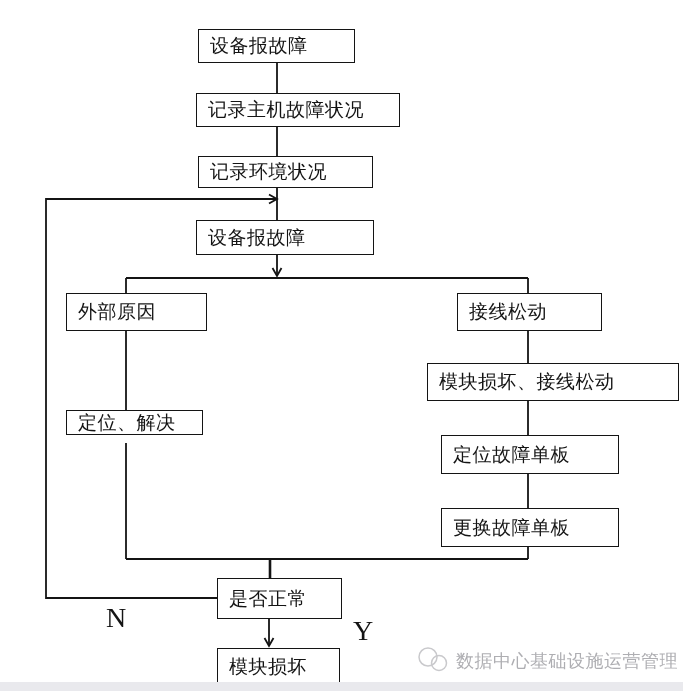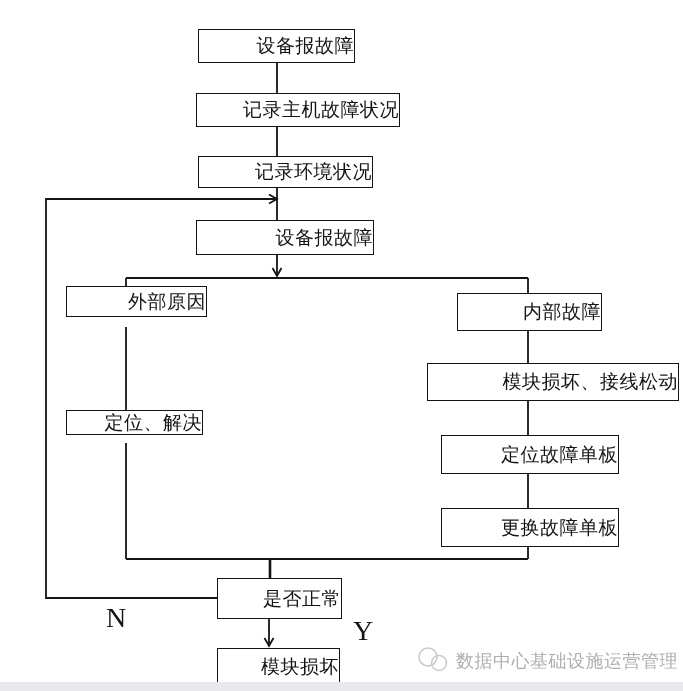--- a/index.html
+++ b/index.html
@@ -8,27 +8,26 @@
     font-family:"DejaVu Serif", serif;
   }
   .flow-svg{position:absolute;left:0;top:0;width:683px;height:691px;}
   .node{
     position:absolute;box-sizing:border-box;
     border:1.5px solid #141414;background:#ffffff;
     display:flex;align-items:center;
     padding-left:11px;
     font-size:19px;color:#141414;letter-spacing:.5px;
     white-space:nowrap;
-    justify-content:flex-end;
   }
   #n1{left:198px;top:29px;width:157px;height:34px}
   #n2{left:196px;top:93px;width:204px;height:34px}
   #n3{left:198px;top:156px;width:175px;height:32px}
   #n4{left:196px;top:220px;width:178px;height:35px}
-  #n5{left:66px;top:286px;width:141px;height:31px}
+  #n5{left:66px;top:293px;width:141px;height:38px}
   #n6{left:66px;top:410px;width:137px;height:25px}
   #n7{left:457px;top:293px;width:145px;height:38px}
   #n8{left:427px;top:363px;width:252px;height:38px}
   #n9{left:441px;top:435px;width:178px;height:39px}
   #n10{left:441px;top:508px;width:178px;height:39px}
   #n11{left:217px;top:578px;width:125px;height:41px}
   #n12{left:217px;top:648px;width:123px;height:37px}
   .branch{
     position:absolute;font-family:"Liberation Serif", serif;
     font-size:28px;color:#141414;line-height:1;
@@ -97,21 +96,21 @@
   <div class="node" id="n4">
     <span>设备报故障</span>
   </div>
   <div class="node" id="n5">
     <span>外部原因</span>
   </div>
   <div class="node" id="n6">
     <span>定位、解决</span>
   </div>
   <div class="node" id="n7">
-    <span>内部故障</span>
+    <span>接线松动</span>
   </div>
   <div class="node" id="n8">
     <span>模块损坏、接线松动</span>
   </div>
   <div class="node" id="n9">
     <span>定位故障单板</span>
   </div>
   <div class="node" id="n10">
     <span>更换故障单板</span>
   </div>

